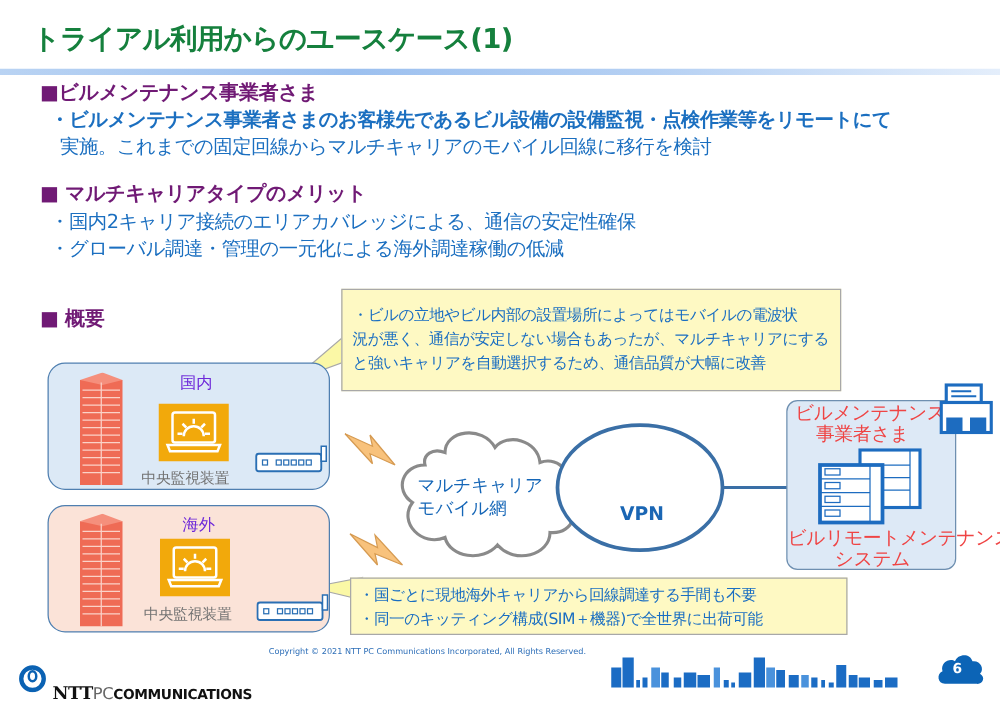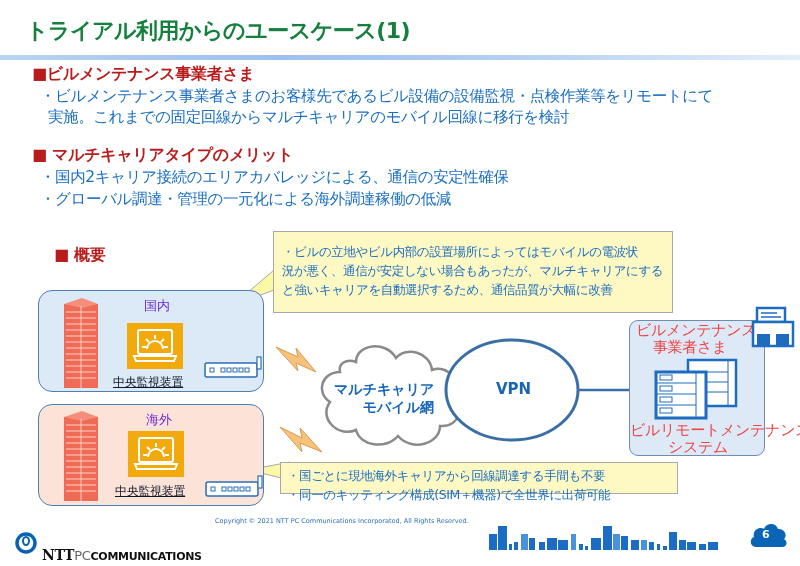--- a/index.html
+++ b/index.html
@@ -4,57 +4,57 @@
 <style>
   * { box-sizing: border-box; margin: 0; padding: 0; }
   html, body { width: 800px; height: 566px; background: #ffffff; overflow: hidden; }
   body { position: relative; font-family: "DejaVu Sans", "Liberation Sans", sans-serif; color: #0b63b5; }
   .abs { position: absolute; }
 
   .title { left: 26px; top: 16px; font-size: 22px; font-weight: bold; color: #15803d; letter-spacing: -0.5px; white-space: nowrap; }
   .title-bar { left: 0; top: 55px; width: 800px; height: 5px;
     background: linear-gradient(90deg, #b9d3f3 0%, #9cc0ef 35%, #b5d0f3 65%, #e4eefb 100%); }
 
-  .section-head { font-size: 16px; font-weight: bold; color: #b91c1c; white-space: nowrap; letter-spacing: -0.3px; }
+  .section-head { font-size: 16px; font-weight: bold; color: #701a75; white-space: nowrap; letter-spacing: -0.3px; }
   .bullet { font-size: 15.5px; color: #1b6fc0; white-space: nowrap; letter-spacing: -0.4px; line-height: 21px; }
 
   .callout { background: #fef9c3; border: 1px solid #a8a8a8; font-size: 12.5px; color: #1a6ec2; line-height: 19px; letter-spacing: -0.4px; white-space: nowrap; }
 
   .region-box { border: 1.5px solid #4f7fb0; border-radius: 14px; }
   .region-jp { left: 38px; top: 290px; width: 226px; height: 102px; background: #dce9f6; }
   .region-os { left: 38px; top: 404px; width: 226px; height: 102px; background: #fbe3d8; }
   .region-label { font-size: 13px; color: #6d28d9; white-space: nowrap; }
-  .device-label { font-size: 12px; color: #0f172a; white-space: nowrap; letter-spacing: -0.3px; text-decoration: underline; }
+  .device-label { font-size: 12px; color: #737373; white-space: nowrap; letter-spacing: -0.3px; }
 
   .monitor-tile { width: 56px; height: 46px; background: #f2a90b; }
 
-  .cloud-label { font-size: 14px; font-weight: bold; color: #1566b7; text-align: right; line-height: 18px; white-space: nowrap; }
-  .vpn-label { font-size: 15px; font-weight: bold; color: #1a66b4; }
+  .cloud-label { font-size: 14px; font-weight: normal; color: #1566b7; text-align: left; line-height: 18px; white-space: nowrap; }
+  .vpn-label { font-size: 15px; font-weight: bold; color: #1a66b4; margin-top: 22px; }
 
   .right-box { left: 629px; top: 320px; width: 136px; height: 136px; background: #dde9f6; border: 1.5px solid #6e8fb0; border-radius: 9px; }
   .right-text { font-size: 15px; color: #ef4444; text-align: center; white-space: nowrap; line-height: 17px; letter-spacing: -0.3px; }
 
   .footer-copy { font-size: 6.5px; color: #2e6fb8; white-space: nowrap; }
   .logo-text { font-size: 13px; font-weight: bold; color: #111; white-space: nowrap; letter-spacing: -0.3px; }
 </style>
 </head>
 <body>
 
 <div class="abs title">トライアル利用からのユースケース(1)</div>
 <div class="abs title-bar"></div>
 
 <div class="abs section-head" style="left:32px; top:64px;">■ビルメンテナンス事業者さま</div>
-<div class="abs bullet" style="left:40px; top:86px;">・ビルメンテナンス事業者さまのお客様先であるビル設備の設備監視・点検作業等をリモートにて</div>
+<div class="abs bullet" style="left:40px; top:86px;font-weight:bold;">・ビルメンテナンス事業者さまのお客様先であるビル設備の設備監視・点検作業等をリモートにて</div>
 <div class="abs bullet" style="left:48px; top:107px;">実施。これまでの固定回線からマルチキャリアのモバイル回線に移行を検討</div>
 
 <div class="abs section-head" style="left:32px; top:145px;">■ マルチキャリアタイプのメリット</div>
 <div class="abs bullet" style="left:40px; top:167px;">・国内2キャリア接続のエリアカバレッジによる、通信の安定性確保</div>
 <div class="abs bullet" style="left:40px; top:189px;">・グローバル調達・管理の一元化による海外調達稼働の低減</div>
 
-<div class="abs section-head" style="left:32px; top:245px;margin-left:22px;">■ 概要</div>
+<div class="abs section-head" style="left:32px; top:245px;">■ 概要</div>
 
 <svg class="abs" style="left:0; top:0;" width="800" height="566">
 
   <polygon points="233,305 274,290 274,270" fill="#fbf8a6" stroke="#a8a8a8" stroke-width="1"></polygon>
   <polygon points="248,470 290,480 290,462" fill="#fbf8a6" stroke="#a8a8a8" stroke-width="1"></polygon>
 
   <polygon points="276,347 298,357 296,348 316,372 296,363 298,371" fill="#f8c27c" stroke="#d69b52" stroke-width="1"></polygon>
   <polygon points="280,427 302,438 300,428 322,452 300,443 302,452" fill="#f8c27c" stroke="#d69b52" stroke-width="1"></polygon>
 
   <path d="M340,372 C322,372 315,392 330,402 C318,418 338,438 356,430 C360,446 386,450 398,436 C412,452 440,444 440,426 C460,428 466,404 450,396 C462,382 448,364 432,370 C430,352 406,346 396,358 C386,340 356,344 356,362 C346,358 338,364 340,372 Z" fill="#ffffff" stroke="#8a8a8a" stroke-width="2.5"></path>
@@ -205,21 +205,21 @@
       <rect x="8" y="28" width="12" height="5"></rect>
       <rect x="8" y="39" width="12" height="5"></rect>
       <rect x="8" y="50" width="12" height="5"></rect>
   </g>
 </svg>
 <div class="abs right-text" style="left:630px; top:422px; width:136px;">
   <div>ビルリモートメンテナンス</div>
   <div>システム</div>
 </div>
 
-<div class="abs callout" style="left:280px; top:462px; width:398px; height:32px; padding:3px 0 0 6px;">
+<div class="abs callout" style="left:280px; top:462px; width:398px; height:46px; padding:3px 0 0 6px;">
   <div>・国ごとに現地海外キャリアから回線調達する手間も不要</div>
   <div>・同一のキッティング構成(SIM＋機器)で全世界に出荷可能</div>
 </div>
 
 <svg class="abs" style="left:15px; top:532px;" width="22" height="22">
   <circle cx="11" cy="11" r="9" fill="none" stroke="#0b62b3" stroke-width="3.5"></circle>
   <ellipse cx="11" cy="9" rx="3" ry="4" fill="none" stroke="#0b62b3" stroke-width="2"></ellipse>
 </svg>
 <div class="abs logo-text" style="left:42px; top:547px;">
   <span style="font-family:'DejaVu Serif', serif; font-size:14px;">NTT</span><span style="font-weight:normal; color:#666;">PC</span><span style="font-size:11px;">COMMUNICATIONS</span>

